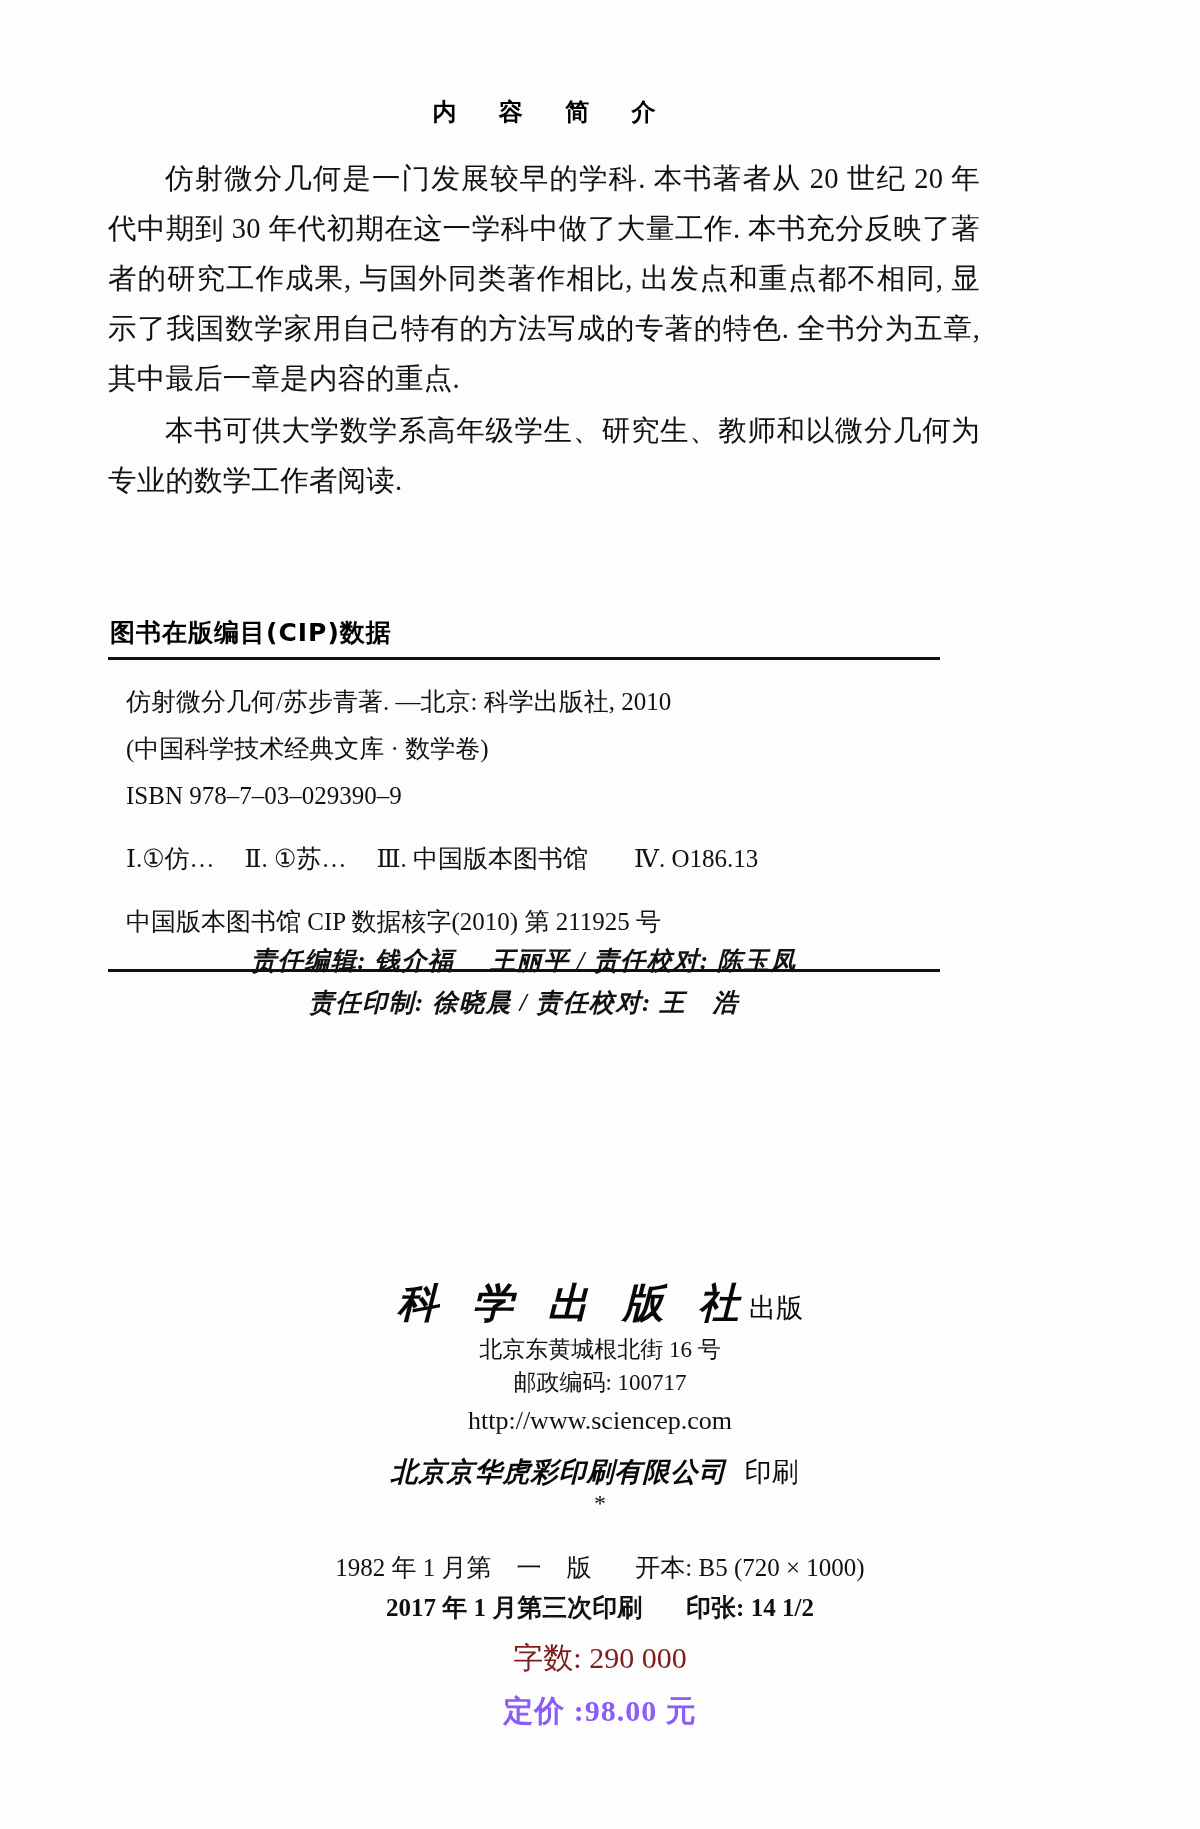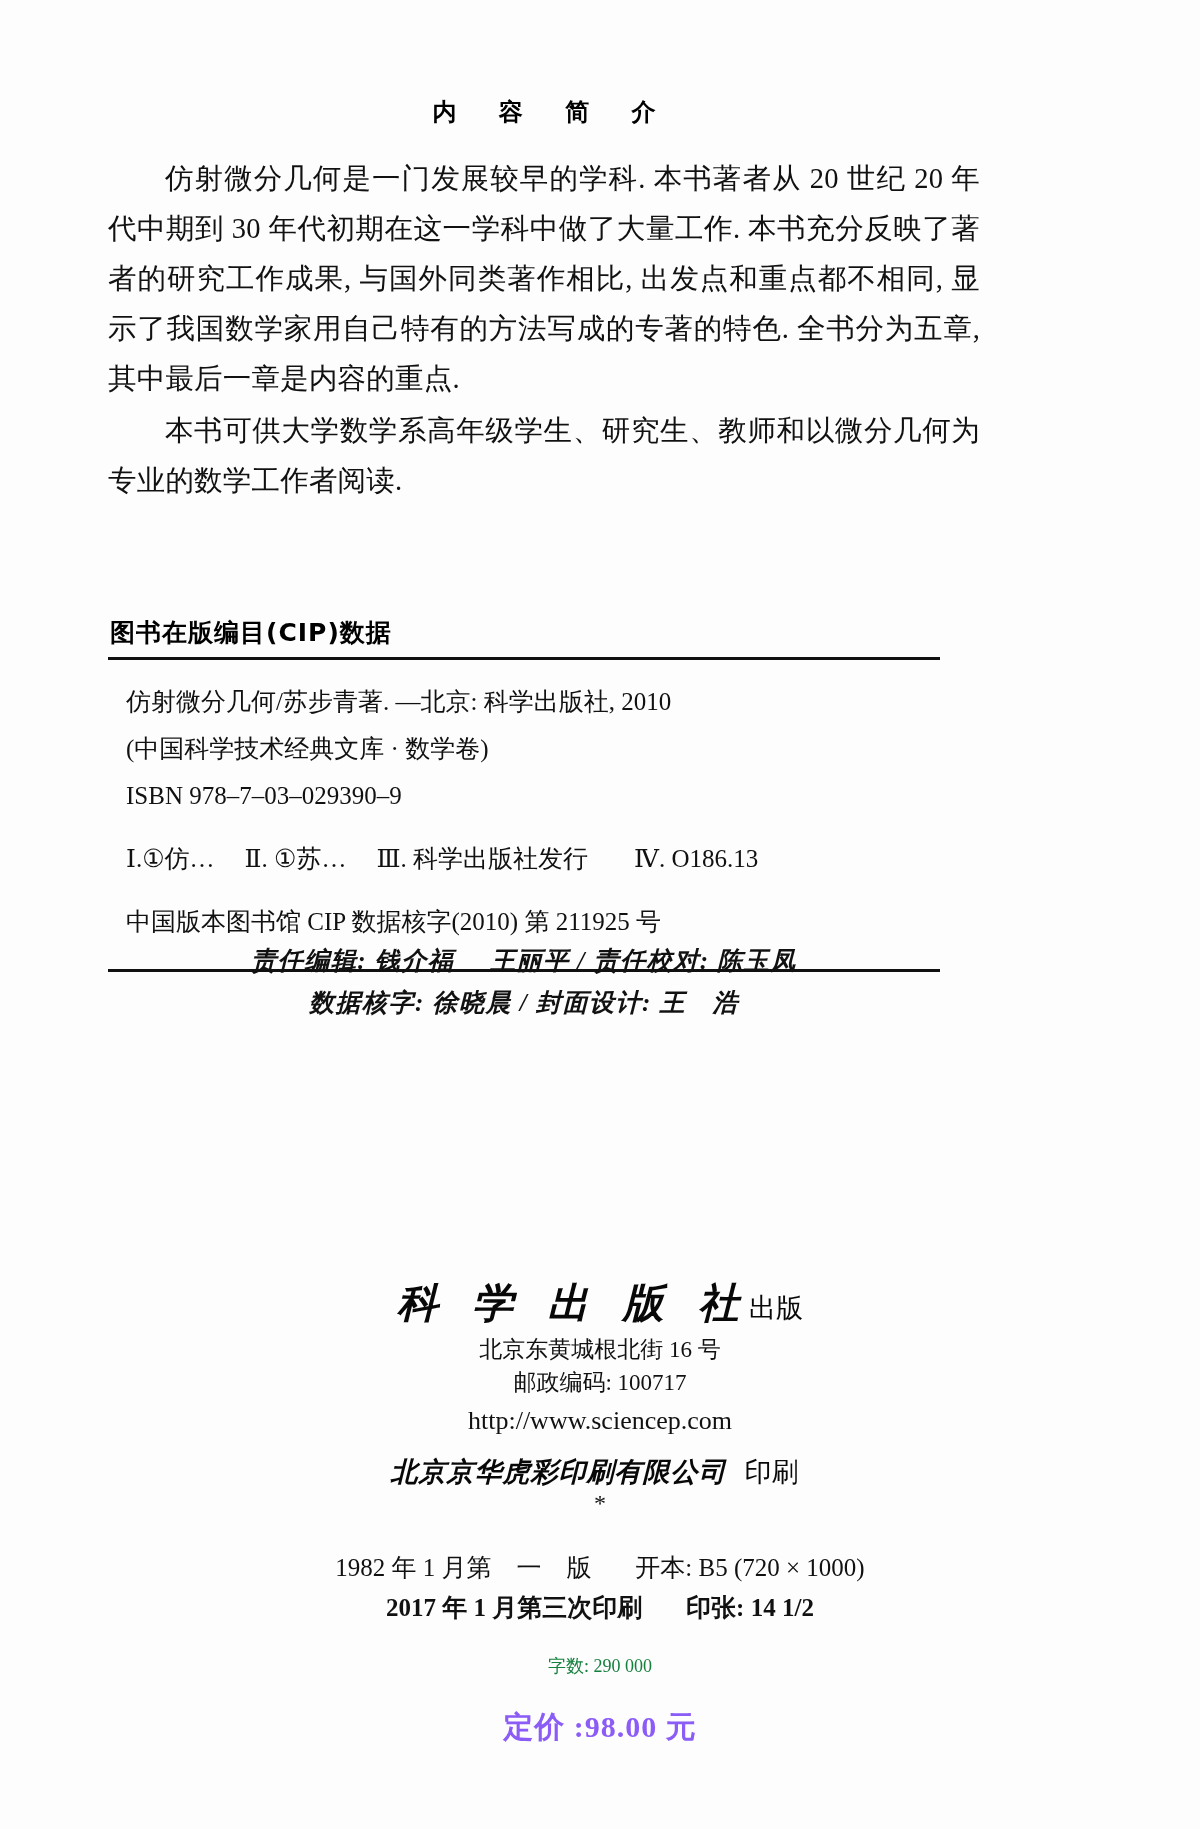--- a/index.html
+++ b/index.html
@@ -198,24 +198,24 @@
     display: inline-block;
     width: 300px;
     text-align: left;
   }
   .pd-row .col-b {
     display: inline-block;
     text-align: left;
   }
   .pd-row.bold { font-weight: 700; }
   .wordcount {
-    font-size: 18px;
-    line-height: 42px;
-    margin: 17px;
-    color: #15803d;
+    font-size: 30px;
+    line-height: 42px;
+    margin: 9px;
+    color: #7f1d1d;
   }
   .price {
     font-size: 30px;
     font-weight: 700;
     line-height: 46px;
     margin: 2px 0 0 0;
     letter-spacing: 1px;
     color: #8b5cf6;
   }
   .exchange-note {
@@ -238,32 +238,32 @@
   </section>
 
   <section class="cip-block">
     <div class="cip-heading">图书在版编目(CIP)数据</div>
     <div class="rule-thick"></div>
     <div class="cip-body">
       <p class="cip-line">仿射微分几何/苏步青著. —北京: 科学出版社, 2010</p>
       <p class="cip-line">(中国科学技术经典文库 · 数学卷)</p>
       <p class="cip-line">ISBN 978–7–03–029390–9</p>
       <p class="cip-line gap-before">
-        <span>Ⅰ.①仿…</span><span class="sp-wide"></span><span>Ⅱ. ①苏…</span><span class="sp-wide"></span><span>Ⅲ. 科学出版社发行</span><span class="sp-wide"></span><span class="sp"></span><span>Ⅳ. O186.13</span>
+        <span>Ⅰ.①仿…</span><span class="sp-wide"></span><span>Ⅱ. ①苏…</span><span class="sp-wide"></span><span>Ⅲ. 中国版本图书馆</span><span class="sp-wide"></span><span class="sp"></span><span>Ⅳ. O186.13</span>
       </p>
       <p class="cip-line gap-before">中国版本图书馆 CIP 数据核字(2010)  第 211925 号</p>
     </div>
     <div class="rule-thin"></div>
   </section>
 
   <section class="credits">
     <p class="credit-line">
       <span>责任编辑: 钱介福</span><span class="sp"></span><span class="sp"></span><span>王丽平 / 责任校对: 陈玉凤</span>
     </p>
-    <p class="credit-line">数据核字: 徐晓晨 / 封面设计: 王　浩</p>
+    <p class="credit-line">责任印制: 徐晓晨 / 责任校对: 王　浩</p>
   </section>
 
   <section class="imprint">
     <p class="publisher-line">
       <span class="script">科 学 出 版 社</span><span class="plain-after">出版</span>
     </p>
     <p class="addr-line">北京东黄城根北街 16 号</p>
     <p class="addr-line">邮政编码: 100717</p>
     <p class="url-line">http://www.sciencep.com</p>
     <p class="publisher-line printer-line">

